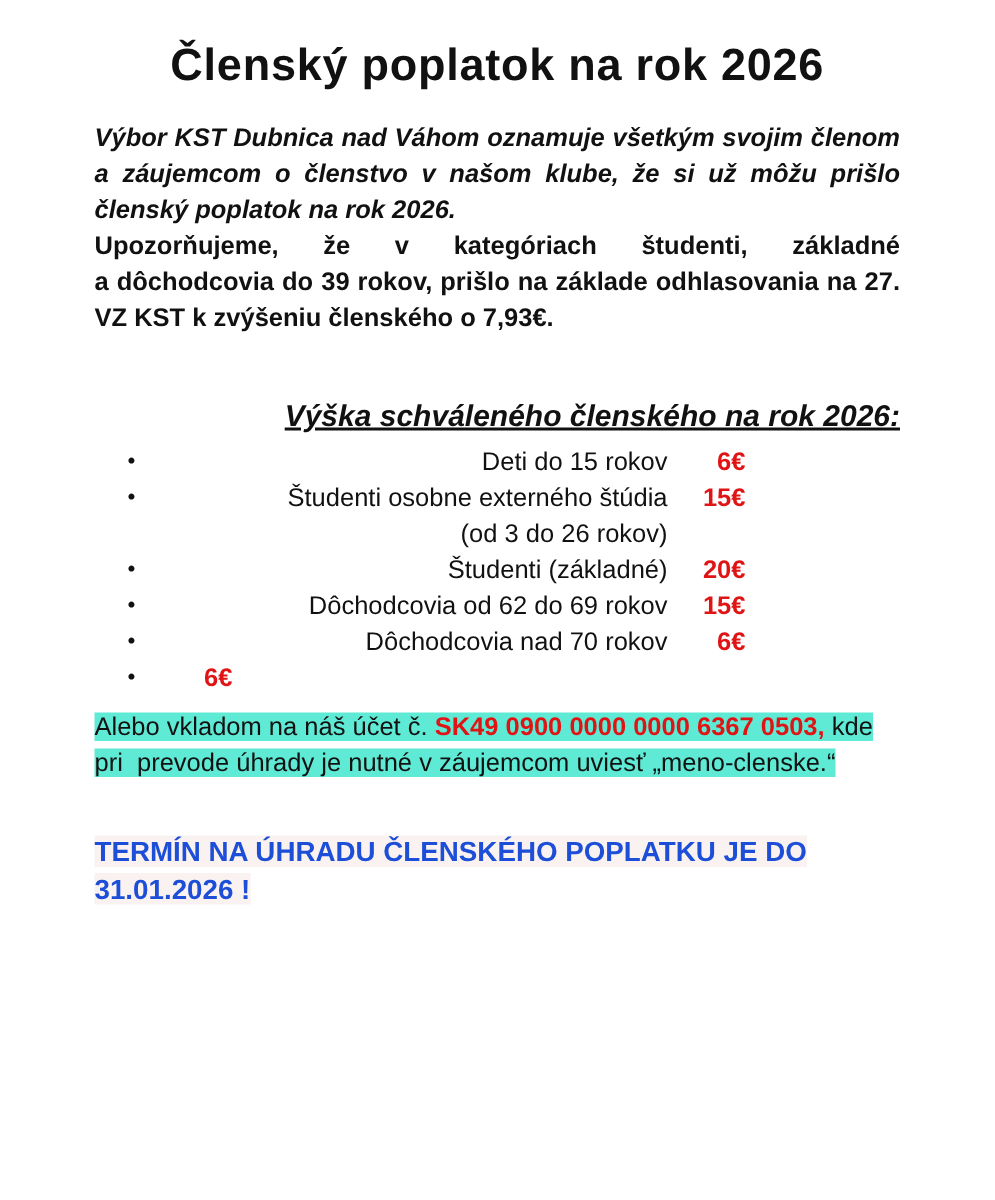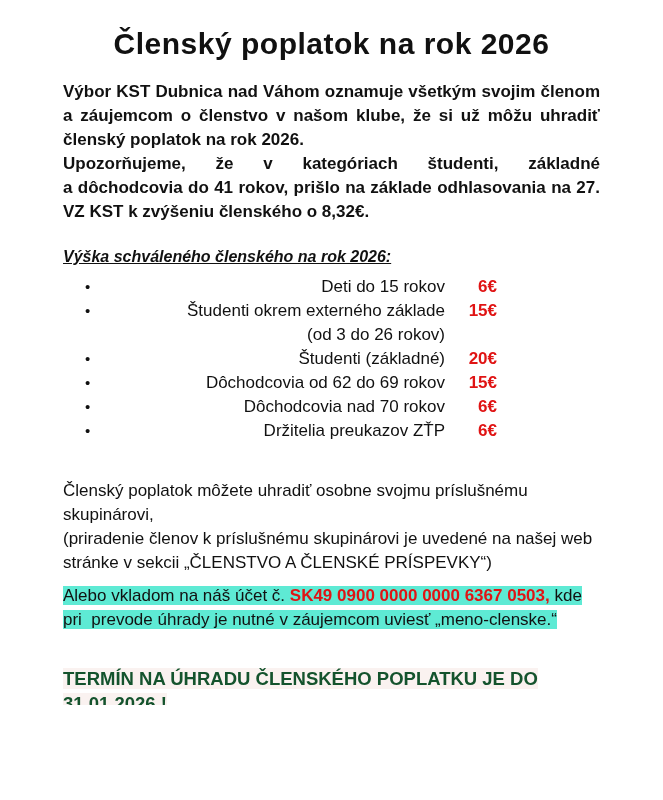--- a/index.html
+++ b/index.html
@@ -17,26 +17,26 @@
   .doc-title {
     font-size:30px;
     font-weight:bold;
     text-align:center;
     line-height:40px;
     letter-spacing:0.5px;
   }
   .para { font-size:17px; line-height:24px; }
   .bold { font-weight:bold; }
   .jline { text-align:justify; text-align-last:justify; -moz-text-align-last:justify; }
-  .intro-p1 { margin-top:16px; }
+  .intro-p1 { margin-top:16px;font-style:italic; }
   .intro-p2 { margin-top:0; }
   .fees-heading {
-    margin-top:21px;
-    text-align:left;
-    font-size:16px;
+    margin-top:42px;
+    text-align:right;
+    font-size:20px;
     font-weight:bold;
     font-style:italic;
     text-decoration:underline;
     line-height:24px;
   }
   .fees-list { margin-top:6px; }
   .fee-row {
     display:flex;
     align-items:flex-start;
     padding-left:22px;
@@ -56,57 +56,57 @@
   .pay-p1 { margin-top:36px; }
   .pay-p2 { margin-top:9px; }
   .hl { background:#5eead4; }
   .acct { color:#e01414; font-weight:bold; }
   .pre { white-space:pre-wrap; }
   .deadline {
     margin-top:34px;
     font-size:18.5px;
     line-height:25px;
     font-weight:bold;
-    color:#14532d;
+    color:#1d4ed8;
   }
   .deadline .hl { background:#faf2f0; }
 </style>
 </head>
 <body>
 
 <div class="page">
 
   <h1 class="doc-title">Členský poplatok na rok 2026</h1>
 
   <div class="para bold intro-p1">
     <div class="jline">Výbor KST Dubnica nad Váhom oznamuje všetkým svojim členom</div>
-    <div class="jline">a záujemcom o členstvo v našom klube, že si už môžu uhradiť</div>
+    <div class="jline">a záujemcom o členstvo v našom klube, že si už môžu prišlo</div>
     <div>členský poplatok na rok 2026.</div>
   </div>
 
   <div class="para bold intro-p2">
     <div class="jline">Upozorňujeme, že v kategóriach študenti, základné</div>
-    <div class="jline">a dôchodcovia do 41 rokov, prišlo na základe odhlasovania na 27.</div>
-    <div>VZ KST k zvýšeniu členského o 8,32€.</div>
+    <div class="jline">a dôchodcovia do 39 rokov, prišlo na základe odhlasovania na 27.</div>
+    <div>VZ KST k zvýšeniu členského o 7,93€.</div>
   </div>
 
   <div class="fees-heading">Výška schváleného členského na rok 2026:</div>
 
   <div class="fees-list">
 
     <div class="fee-row">
       <span class="bullet">•</span>
       <span class="fee-label">Deti do 15 rokov</span>
       <span class="fee-price">6€</span>
     </div>
 
     <div class="fee-row">
       <span class="bullet">•</span>
       <span class="fee-label">
-        <div>Študenti okrem externého základe</div>
+        <div>Študenti osobne externého štúdia</div>
         <div>(od 3 do 26 rokov)</div>
       </span>
       <span class="fee-price">15€</span>
     </div>
 
     <div class="fee-row">
       <span class="bullet">•</span>
       <span class="fee-label">Študenti (základné)</span>
       <span class="fee-price">20€</span>
     </div>
@@ -118,31 +118,25 @@
     </div>
 
     <div class="fee-row">
       <span class="bullet">•</span>
       <span class="fee-label">Dôchodcovia nad 70 rokov</span>
       <span class="fee-price">6€</span>
     </div>
 
     <div class="fee-row">
       <span class="bullet">•</span>
-      <span class="fee-label">Držitelia preukazov ZŤP</span>
       <span class="fee-price">6€</span>
     </div>
 
   </div>
 
-  <div class="para pay-p1">
-    <div>Členský poplatok môžete uhradiť osobne svojmu príslušnému skupinárovi,</div>
-    <div>(priradenie členov k príslušnému skupinárovi je uvedené na našej web</div>
-    <div>stránke v sekcii „ČLENSTVO A ČLENSKÉ PRÍSPEVKY“)</div>
-  </div>
 
   <div class="para pay-p2">
     <div><span class="hl"><span>Alebo vkladom na náš účet č. </span><span class="acct">SK49 0900 0000 0000 6367 0503,</span><span> kde</span></span></div>
     <div><span class="hl pre">pri  prevode úhrady je nutné v záujemcom uviesť „meno-clenske.“</span></div>
   </div>
 
   <div class="deadline">
     <span class="hl">TERMÍN NA ÚHRADU ČLENSKÉHO POPLATKU JE DO 31.01.2026 !</span>
   </div>
 

